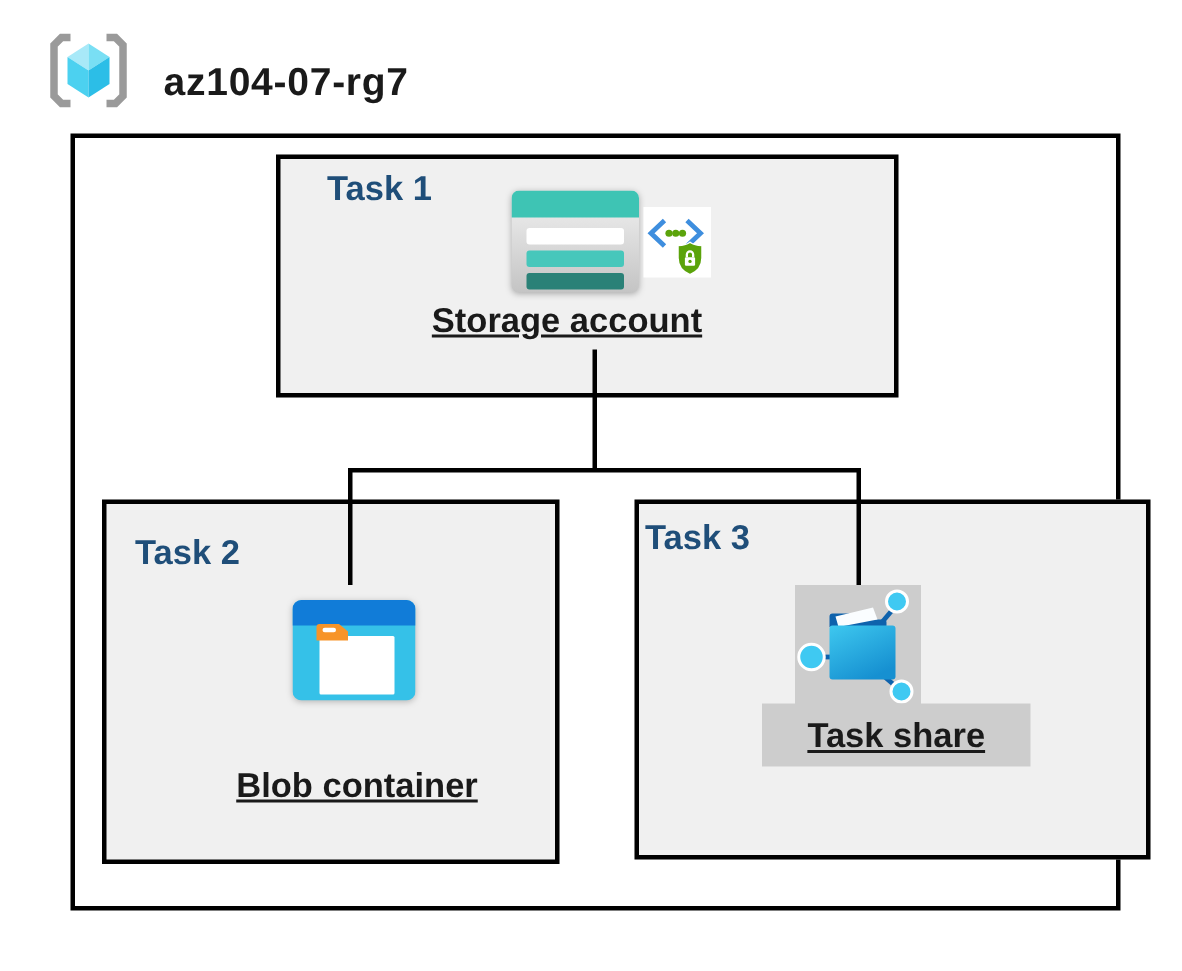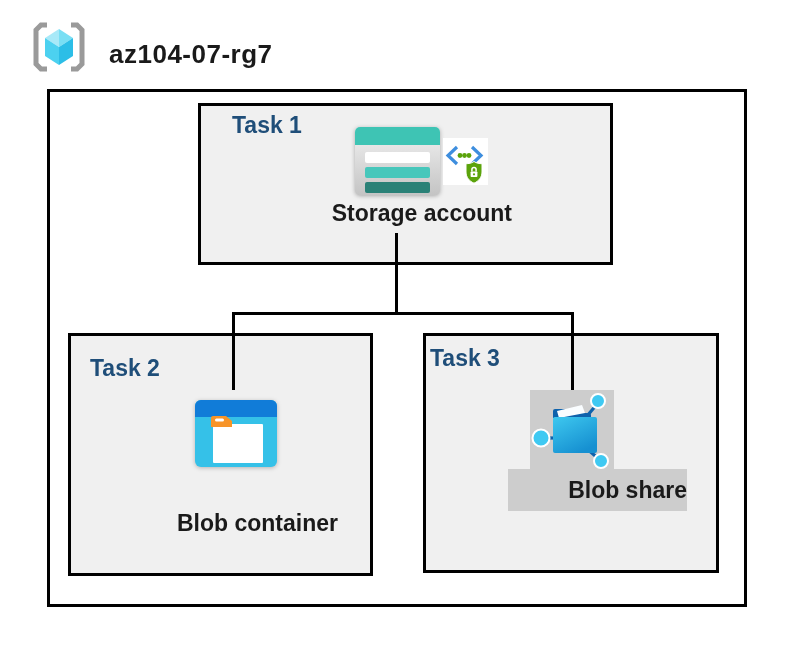--- a/index.html
+++ b/index.html
@@ -16,30 +16,30 @@
   
   .outer-box {
     position:absolute; left:47px; top:89px; width:700px; height:518px;
     border:3px solid var(--box-border,#000); box-sizing:border-box; background:#fff;
   }
   
   .task-box {
     position:absolute; background:var(--box-fill,#F0F0F0);
     border:3px solid var(--box-border,#000); box-sizing:border-box;
   }
-  #task1 { left:198px; top:103px; width:415px; height:162px; }
+  #task1 { left:184px; top:103px; width:415px; height:162px; }
   #task2 { left:68px;  top:333px; width:305px; height:243px; }
-  #task3 { left:423px; top:333px; width:296px; height:240px; }
+  #task3 { left:423px; top:333px; width:344px; height:240px; }
   .task-label {
     position:absolute; font-size:23px; font-weight:bold;
     color:var(--task-label,#1F4E79); white-space:nowrap;
   }
   .item-label {
     position:absolute; font-size:23px; font-weight:bold;
-    color:var(--text,#1a1a1a); text-align:right; white-space:nowrap;
+    color:var(--text,#1a1a1a); text-align:center; white-space:nowrap;text-decoration:underline;
   }
   
   .connector { position:absolute; background:var(--connector,#000); z-index:5; }
   #conn-v-storage { left:395px; top:233px; width:3px;  height:80px; }
   #conn-h        { left:232px; top:312px; width:342px; height:3px;  }
   #conn-v-blob   { left:232px; top:312px; width:3px;  height:78px; }
   #conn-v-share  { left:571px; top:312px; width:3px;  height:78px; }
   
   .storage-icon { position:absolute; left:154px; top:21px; width:85px; height:68px;
                   filter:drop-shadow(0 1px 2px rgba(0,0,0,.3)); }
@@ -130,21 +130,21 @@
         <path d="M56 58 L70 70" style="stroke:var(--folder-dark-blue,#0E62AC)" stroke-width="3.2"></path>
         <path d="M23 28 v-7 q0 -2 2 -2 h11 l4 4 h19 q2 0 2 2 v3 z" style="fill:var(--folder-dark-blue,#0E62AC)"></path>
         <polygon points="27,21 52,15 55,23 29,28" fill="#FAFDFF"></polygon>
         <rect x="23" y="27" width="44" height="36" rx="2" fill="url(#fgrad)"></rect>
         <circle cx="68" cy="11" r="7" style="fill:var(--node-cyan,#3FC9F2)" stroke="#ffffff" stroke-width="2"></circle>
         <circle cx="11" cy="48" r="8.5" style="fill:var(--node-cyan,#3FC9F2)" stroke="#ffffff" stroke-width="2"></circle>
         <circle cx="71" cy="71" r="7" style="fill:var(--node-cyan,#3FC9F2)" stroke="#ffffff" stroke-width="2"></circle>
       </svg>
     </div>
     <div class="share-label-bg">
-      <div class="item-label">Blob share</div>
+      <div class="item-label">Task share</div>
     </div>
   </div>
 
   <div class="connector" id="conn-v-storage"></div>
   <div class="connector" id="conn-h"></div>
   <div class="connector" id="conn-v-blob"></div>
   <div class="connector" id="conn-v-share"></div>
 
 </div>
 

